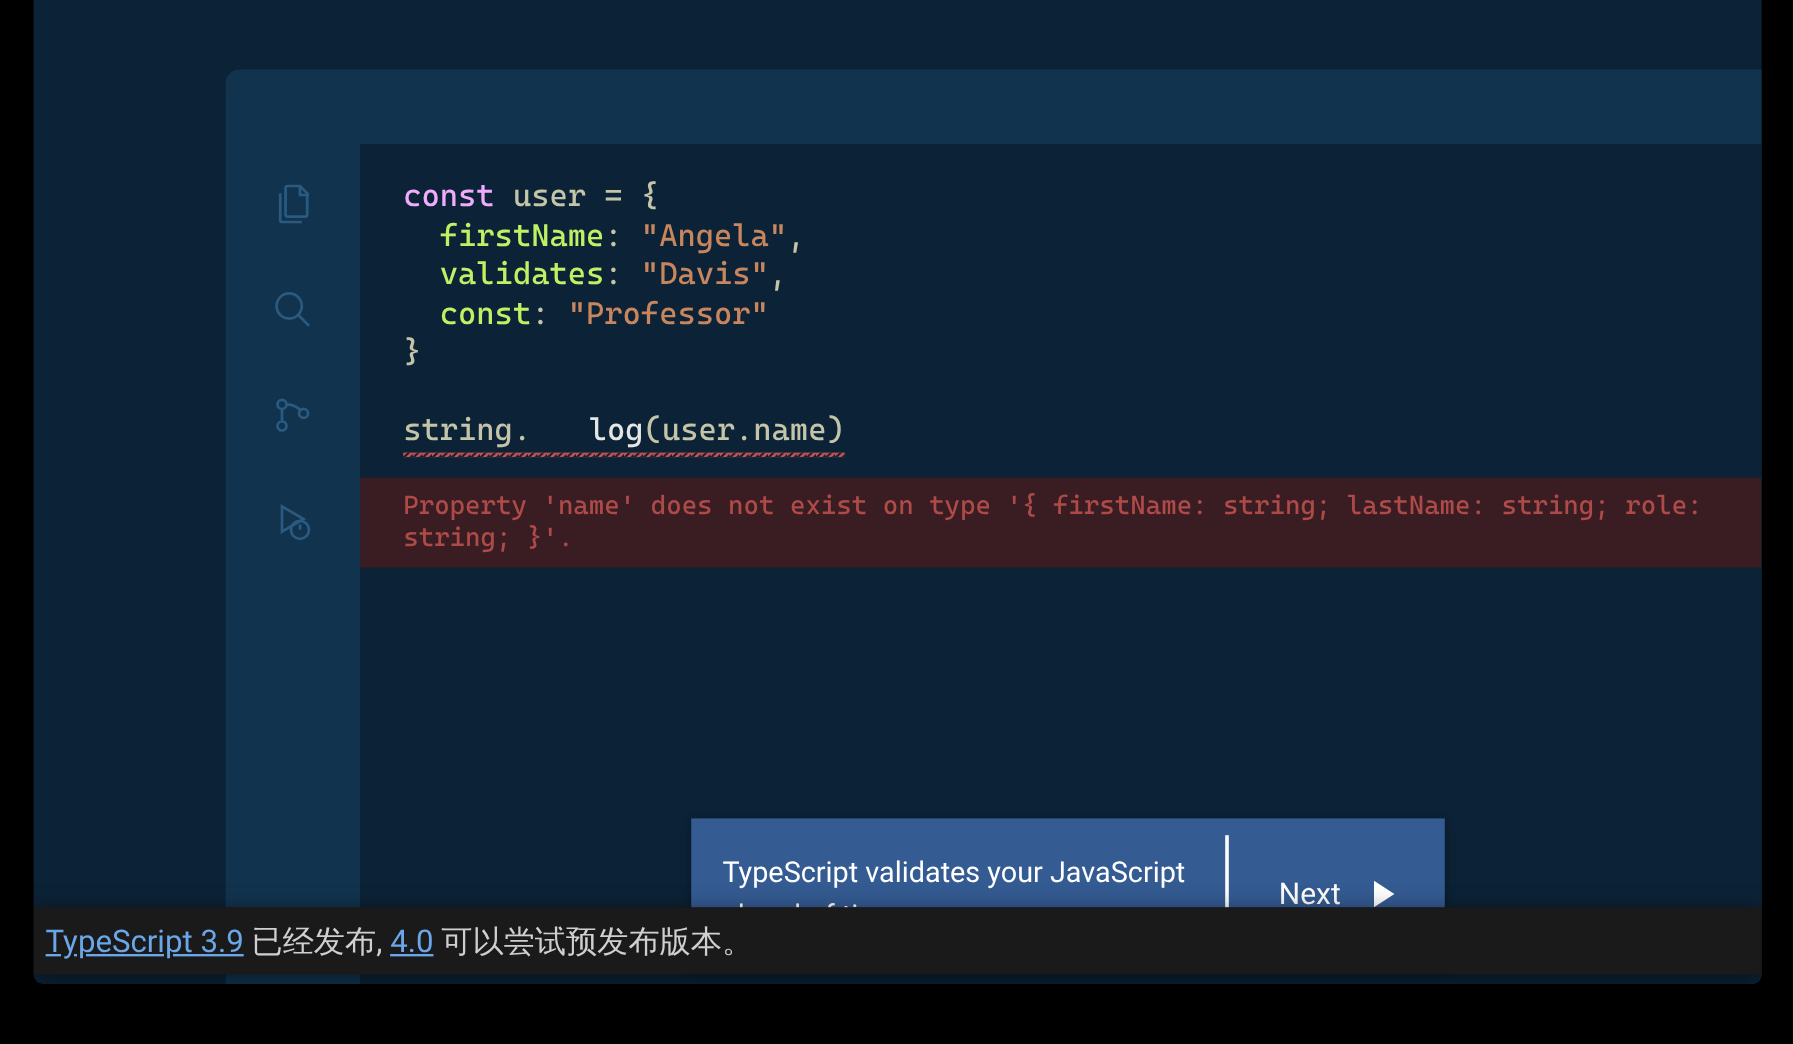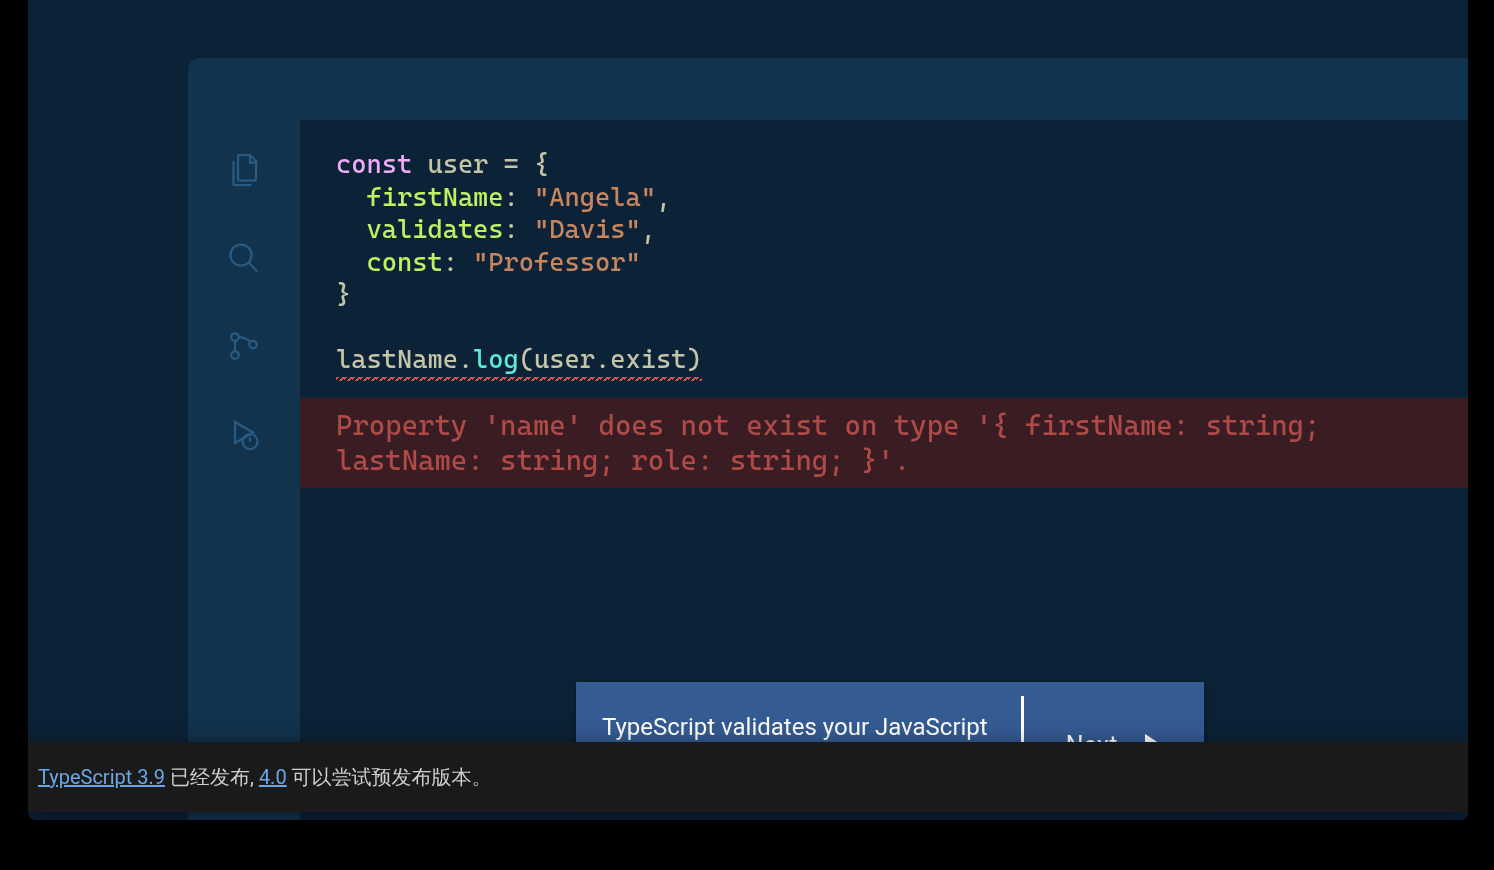--- a/index.html
+++ b/index.html
@@ -92,21 +92,21 @@
       padding-left: 36px;
       color: #C4C4A8;
       white-space: pre;
     }
 
     .keyword { color: #f0abfc; text-align: center; }
     .ident { color: #C4C4A8; text-align: center; }
     .prop { color: #bef264; }
     .string { color: #C8865F; }
     .punct { color: #C4C4A8; }
-    .method { color: #5eead4; }
+    .method { color: #e5e5e5; margin-left: 48px; }
 
     .squiggle {
       display: inline-block;
       position: relative;
     }
     .squiggle::after {
       content: "";
       position: absolute;
       left: 0;
       right: 0;
@@ -118,21 +118,21 @@
         #C75050 2px 4px
       );
       background-size: 8px 4px;
     }
 
     .error-panel {
       margin-top: 22px;
       background: #3A1C23;
       color: #AE4B48;
       font-family: "SF Mono", "Cascadia Code", Consolas, "Courier New", monospace;
-      font-size: 28px;
+      font-size: 22px;
       line-height: 1.25;
       padding: 10px 36px 10px 36px;
       white-space: pre-wrap;
     }
 
     .explain-box {
       position: absolute;
       left: 276px;
       bottom: 12px;
       width: 628px;
@@ -175,26 +175,26 @@
       border-left: 17px solid #fff;
       border-top: 11px solid transparent;
       border-bottom: 11px solid transparent;
     }
 
     .bottom-bar {
       position: absolute;
       left: 28px;
       bottom: 58px;
       right: 26px;
-      height: 70px;
+      height: 56px;
       background: #1A1A1A;
       display: flex;
       align-items: center;
       padding: 0 10px;
-      font-size: 20px;
+      font-size: 26px;
       color: #CFCFCF;
       box-shadow: 0 4px 20px rgba(0,0,0,0.5);
     }
 
     .bottom-bar a {
       color: #6AA6E8;
       text-decoration: underline;
       cursor: pointer;
     }
   </style>
@@ -241,21 +241,21 @@
         </div>
       </div>
 
       <div class="editor-area">
         <div class="code-block"><span class="keyword">const</span><span class="ident"> user </span><span class="punct">= {</span>
   <span class="prop">firstName</span><span class="punct">: </span><span class="string">"Angela"</span><span class="punct">,</span>
   <span class="prop">validates</span><span class="punct">: </span><span class="string">"Davis"</span><span class="punct">,</span>
   <span class="prop">const</span><span class="punct">: </span><span class="string">"Professor"</span>
 <span class="punct">}</span>
 
-<span class="squiggle"><span class="ident">lastName</span><span class="punct">.</span><span class="method">log</span><span class="punct">(</span><span class="ident">user</span><span class="punct">.</span><span class="ident">exist</span><span class="punct">)</span></span></div>
+<span class="squiggle"><span class="ident">string</span><span class="punct">.</span><span class="method">log</span><span class="punct">(</span><span class="ident">user</span><span class="punct">.</span><span class="ident">name</span><span class="punct">)</span></span></div>
 
         <div class="error-panel">Property 'name' does not exist on type '{ firstName: string; lastName: string; role: string; }'.</div>
 
         <div class="explain-box">
           <div class="explain-text">TypeScript validates your JavaScript ahead of time</div>
           <div class="explain-divider"></div>
           <div class="explain-next">
             <span>Next</span>
             <span class="play-icon"></span>
           </div>

